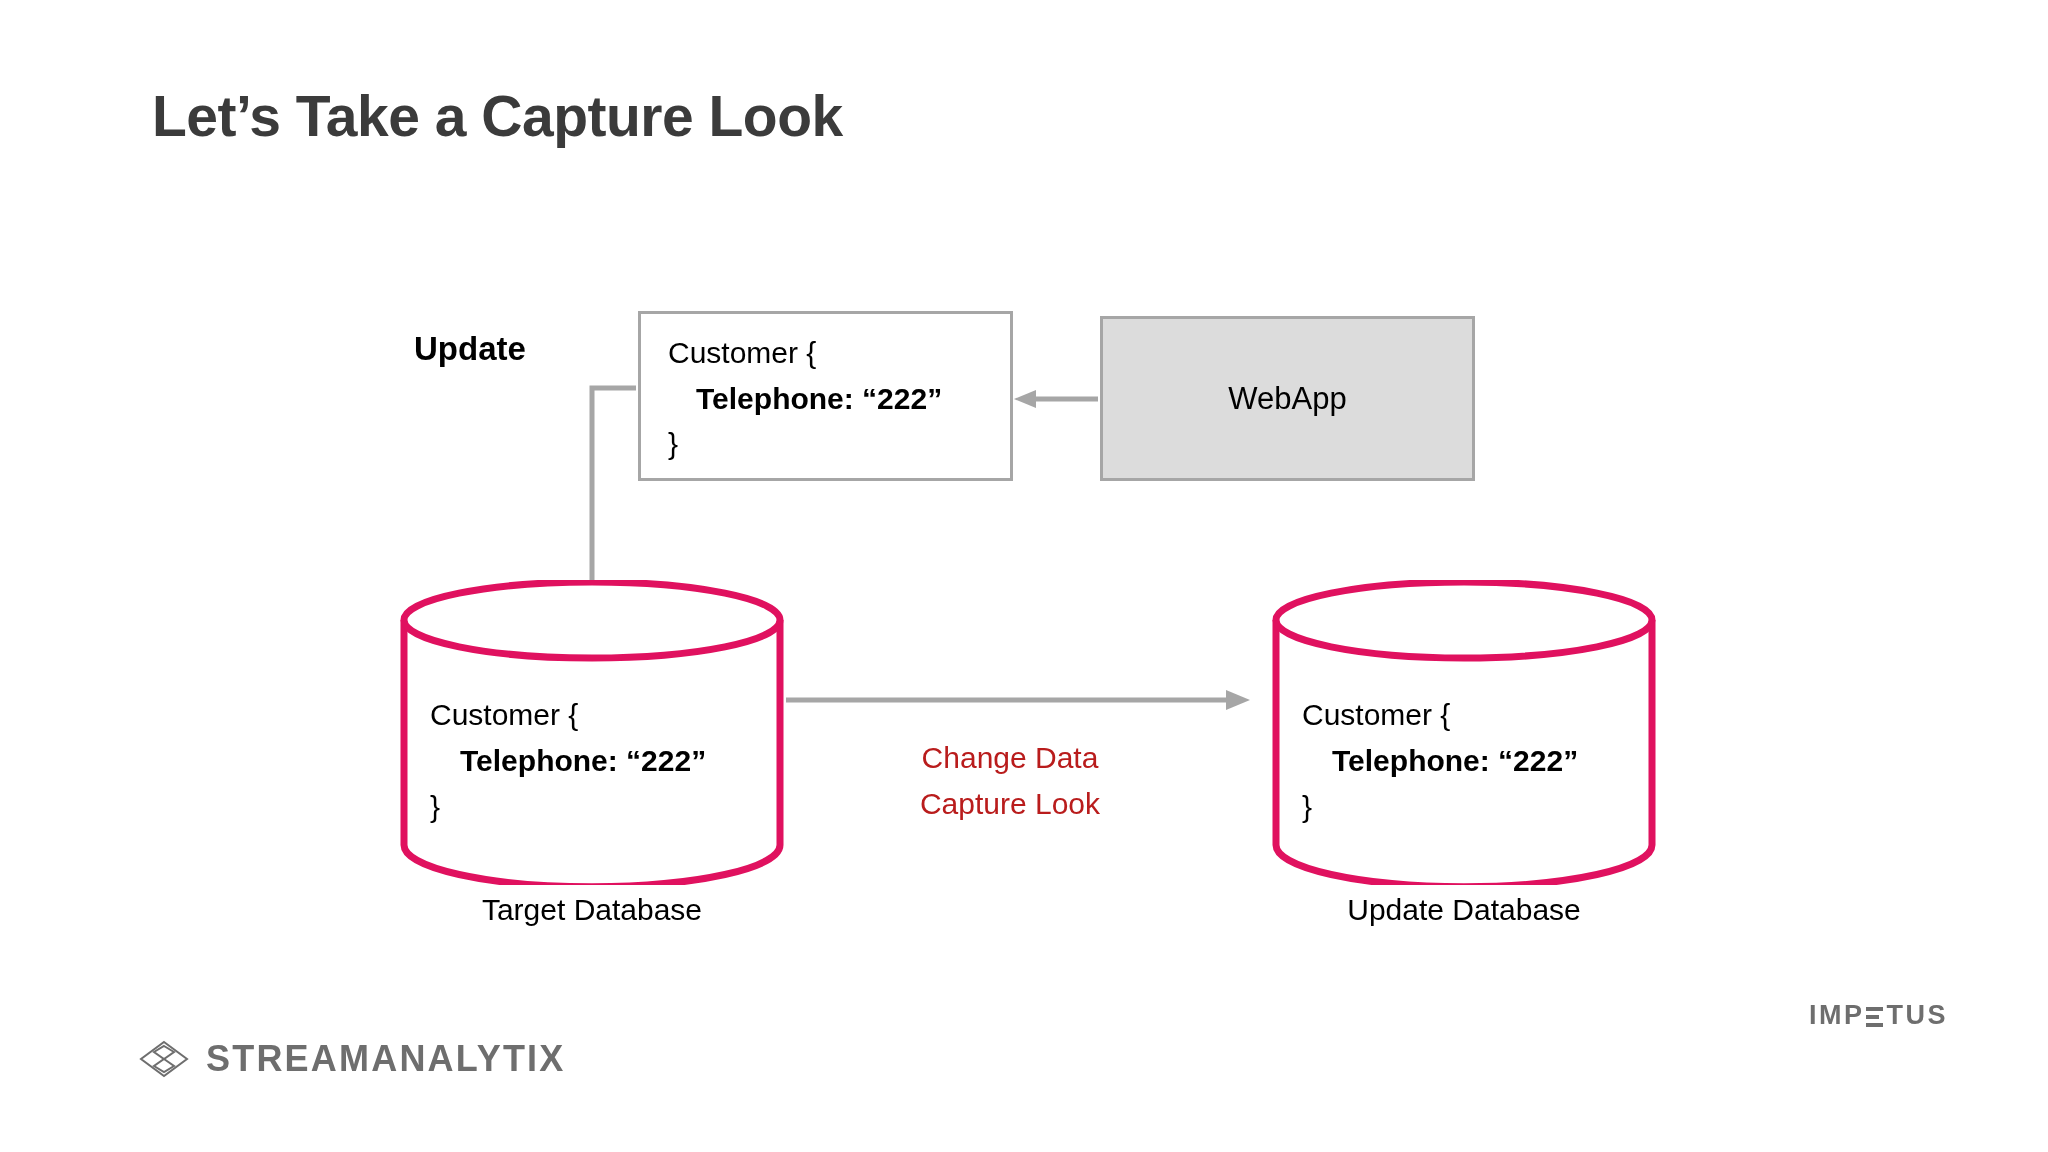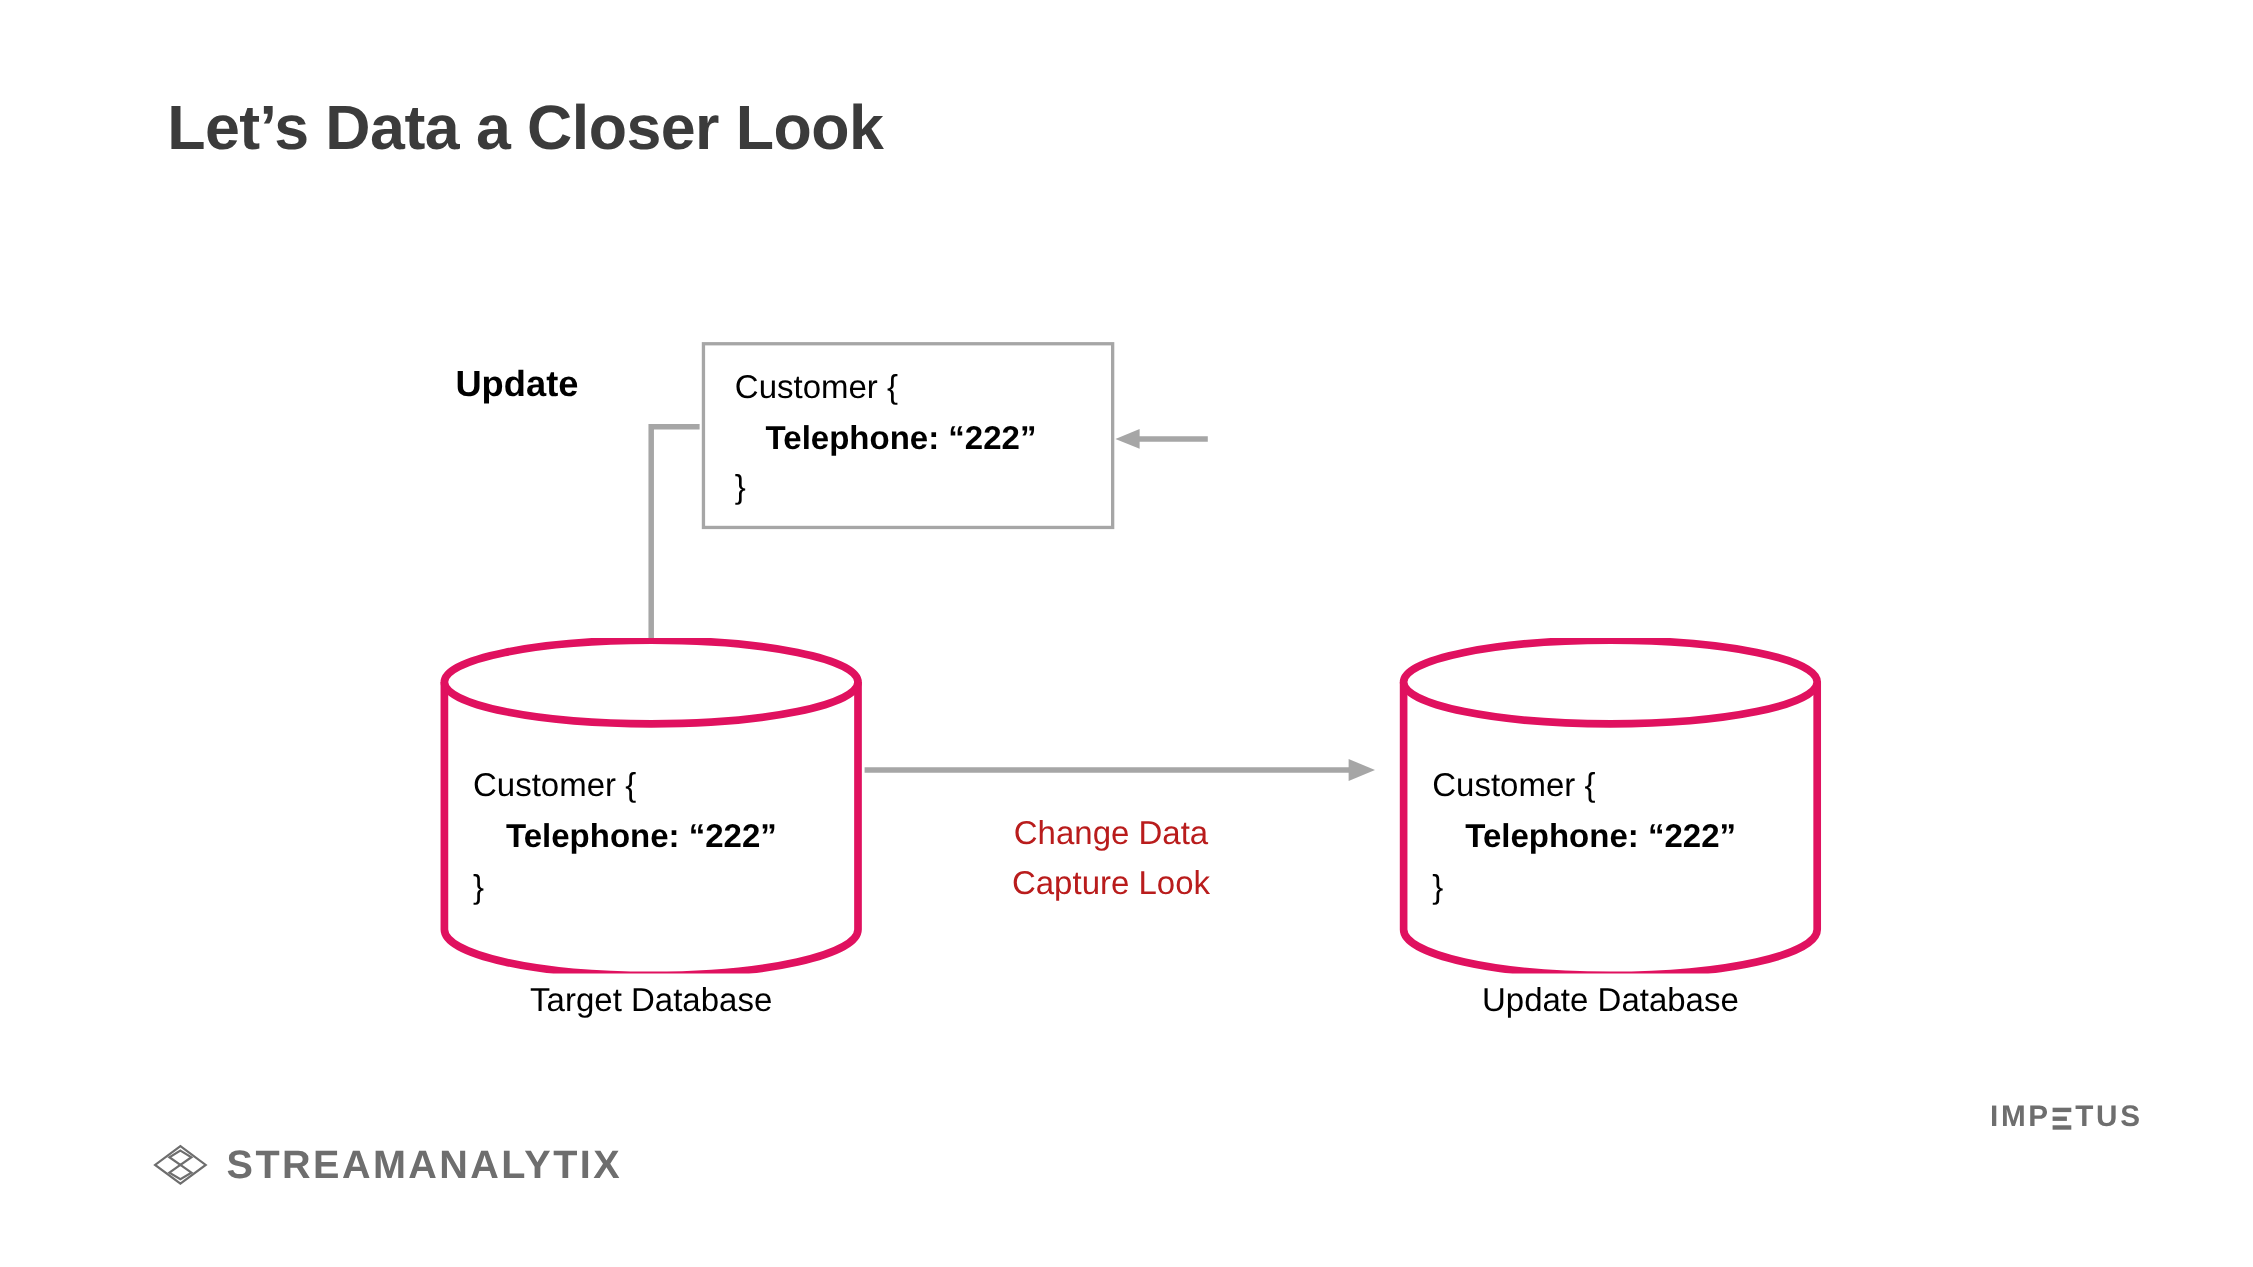--- a/index.html
+++ b/index.html
@@ -189,21 +189,21 @@
     height: 4px;
     background: #6e6e6e;
   }
   .impetus-e i:nth-child(2) { width: 80%; }
 </style>
 </head>
 <body>
 
 <div class="slide">
 
-  <div class="slide-title">Let’s Data a Closer Look</div>
+  <div class="slide-title">Let’s Take a Capture Look</div>
 
   <svg class="connectors" viewBox="0 0 2048 1152">
 
     <g>
       <line x1="1098" y1="399" x2="1030" y2="399" stroke="#a6a6a6" stroke-width="5"></line>
       <polygon points="1014,399 1036,390 1036,408" fill="#a6a6a6"></polygon>
     </g>
 
     <g>
       <path d="M 636 388 L 592 388 L 592 600" fill="none" stroke="#a6a6a6" stroke-width="5"></path>
@@ -216,20 +216,23 @@
   </svg>
 
   <div class="update-label">Update</div>
 
   <div class="msg-box">
     <div class="msg-line l1">Customer {</div>
     <div class="msg-line l2">Telephone: “222”</div>
     <div class="msg-line l3">}</div>
   </div>
 
+  <div class="webapp-box">
+    <div class="webapp-label">WebApp</div>
+  </div>
 
   <div class="db source">
     <svg class="db-svg" viewBox="0 0 384 305" preserveAspectRatio="none">
       <path d="M 4 40 L 4 265 A 180 40 0 0 0 380 265 L 380 40" fill="#ffffff" stroke="#e0115f" stroke-width="7"></path>
       <ellipse cx="192" cy="40" rx="188" ry="38" fill="#ffffff" stroke="#e0115f" stroke-width="7"></ellipse>
     </svg>
     <div class="db-text">
       <span class="t1">Customer {</span>
       <span class="t2">Telephone: “222”</span>
       <span class="t3">}</span>

